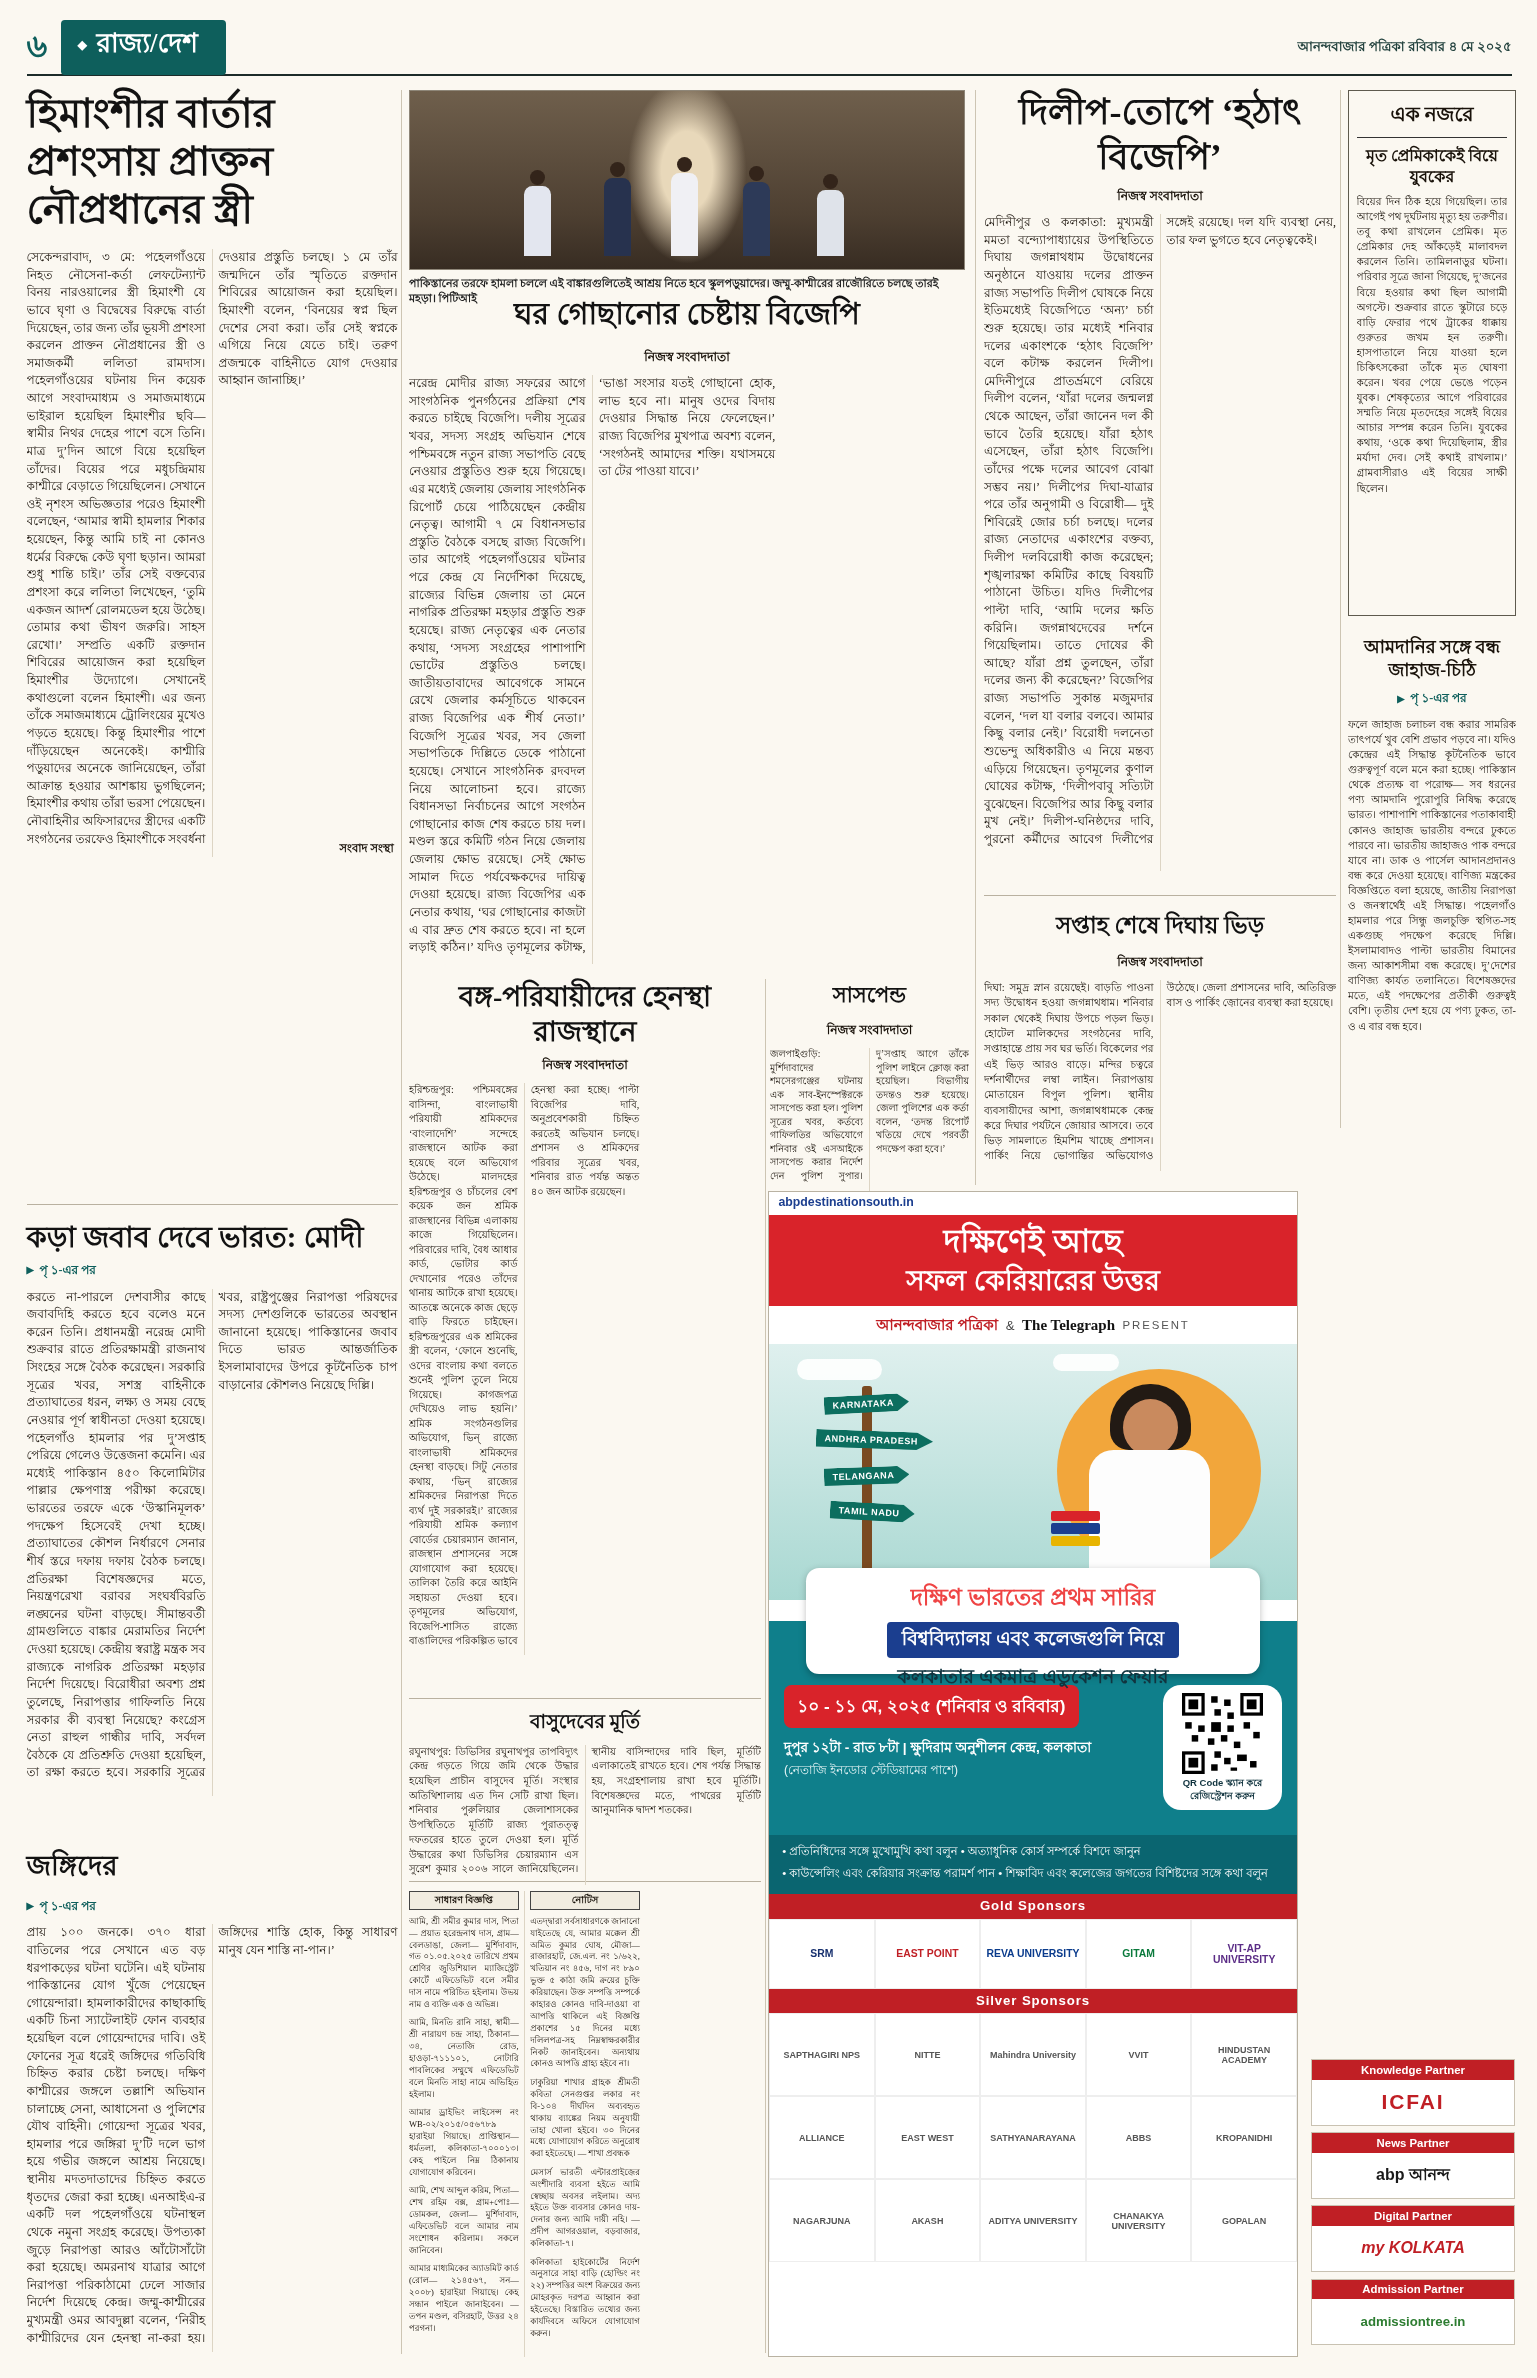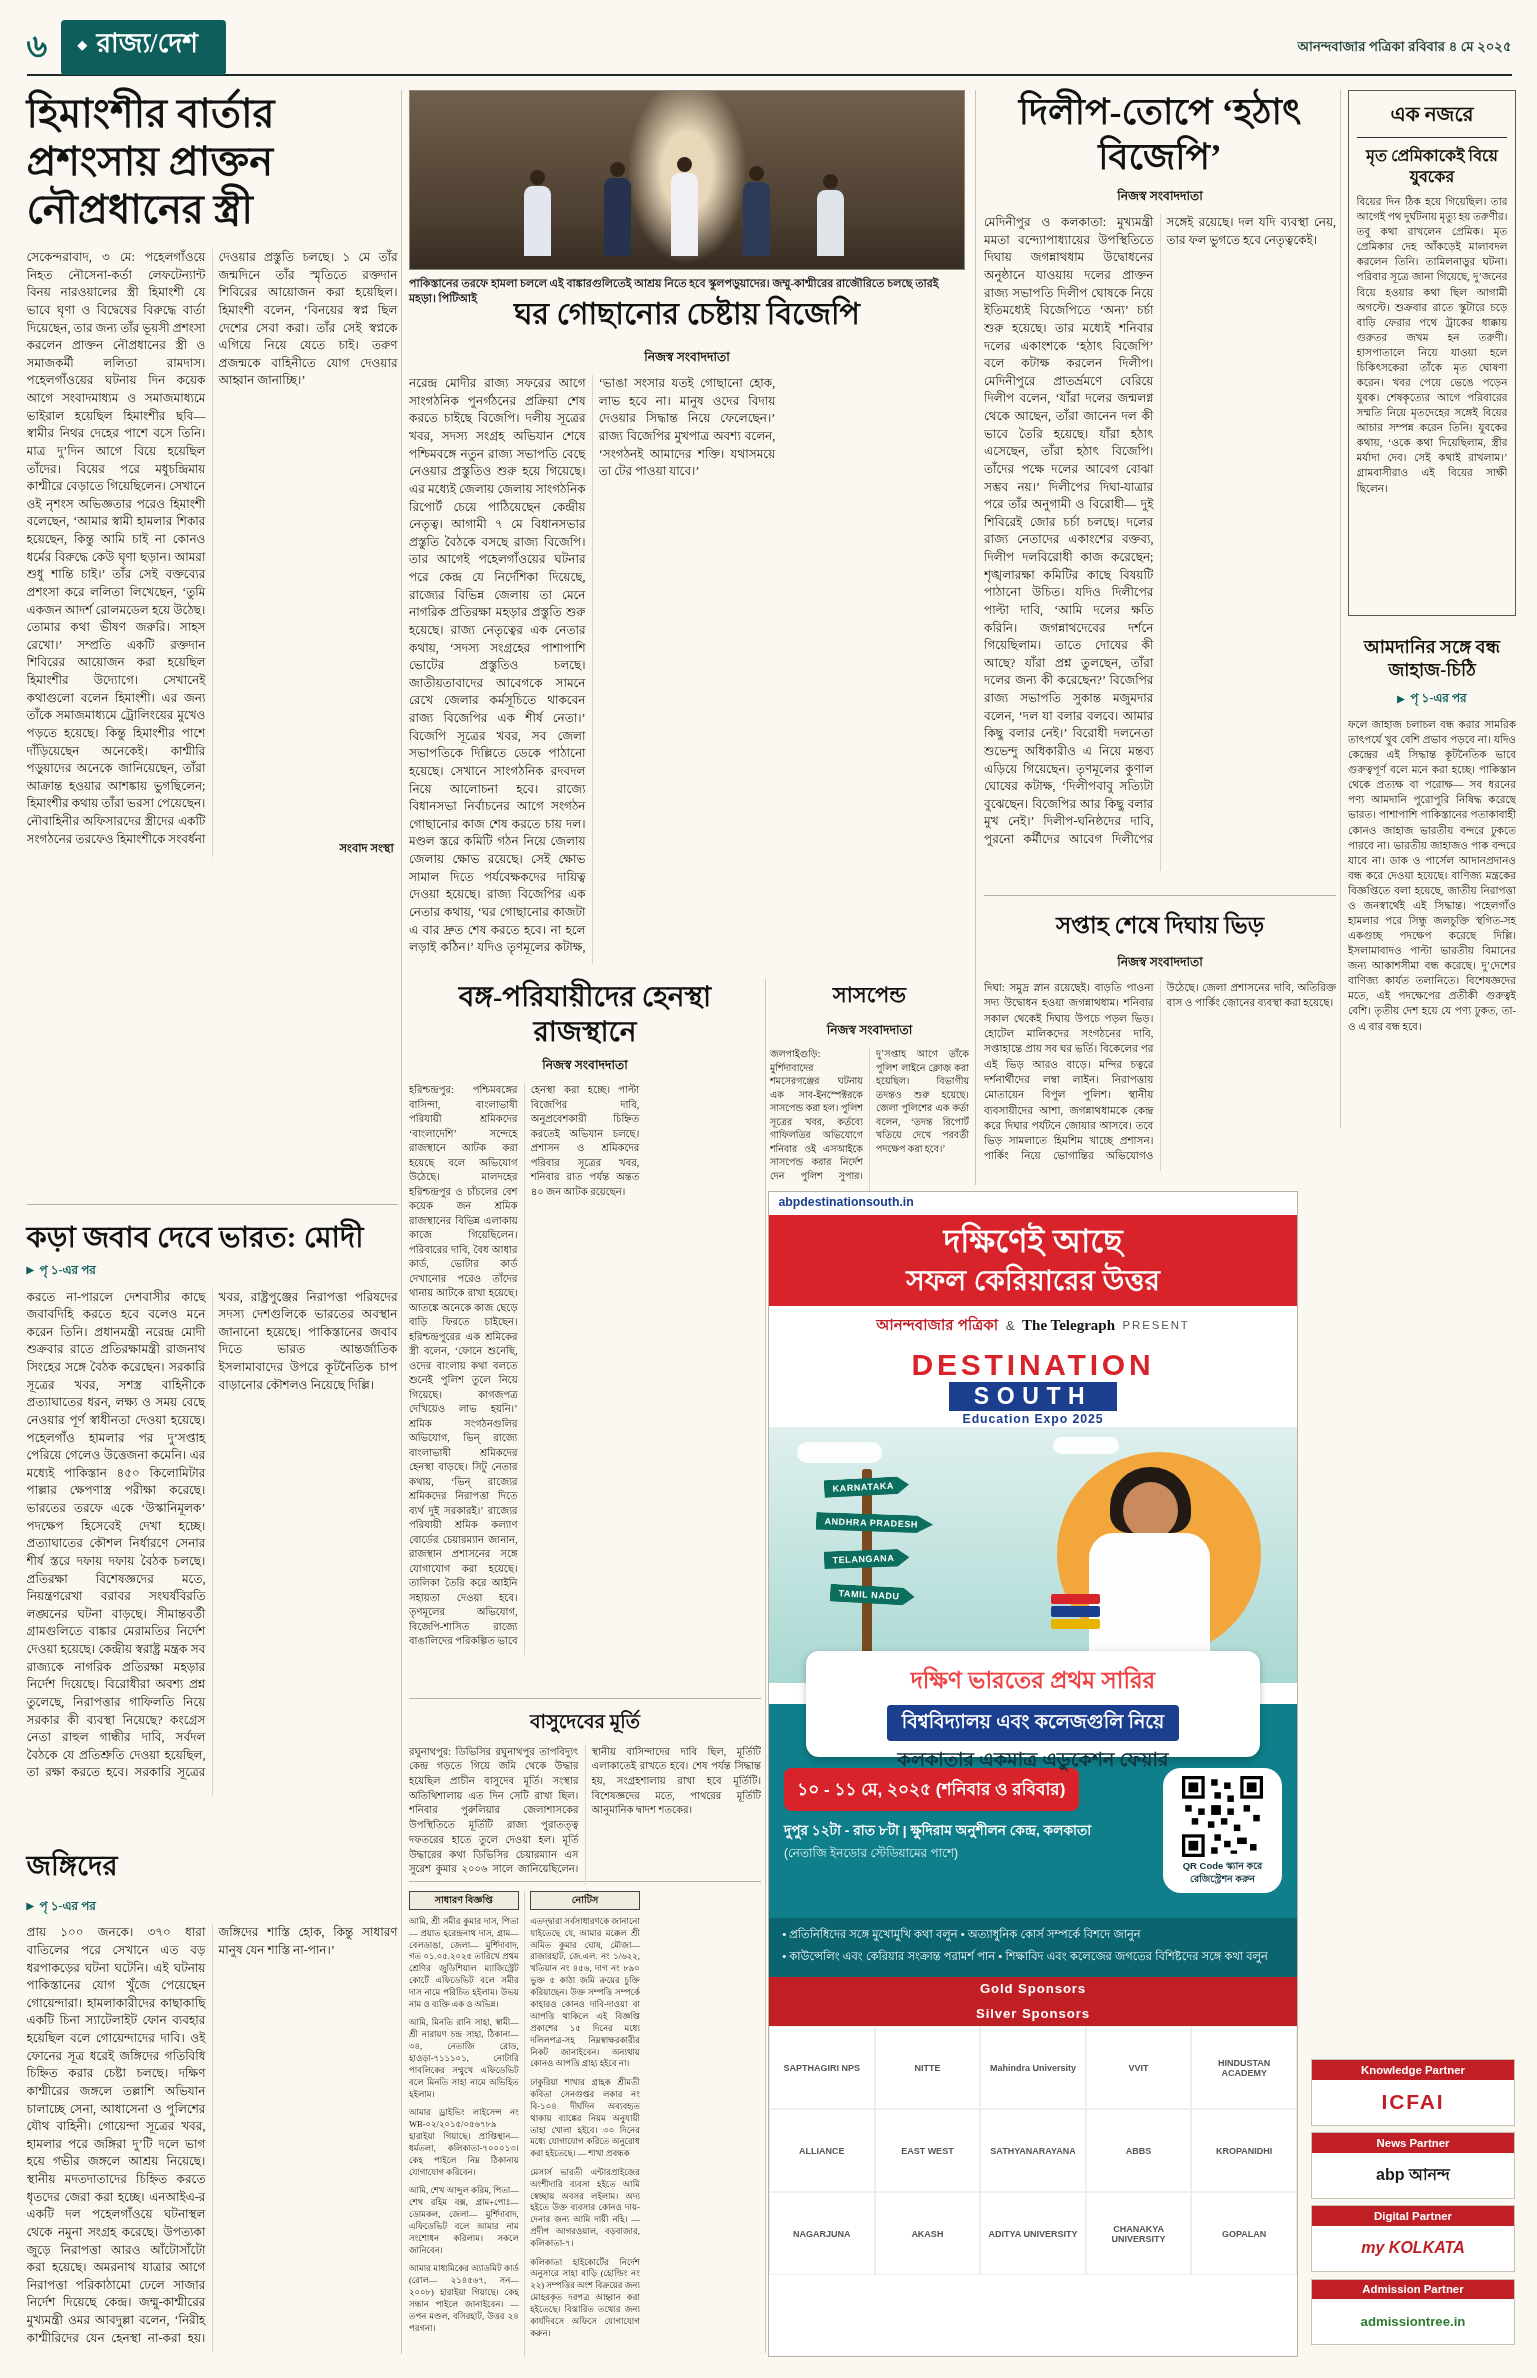--- a/index.html
+++ b/index.html
@@ -337,25 +337,20 @@
     <div class="ad-banner">
       <div class="l1">দক্ষিণেই আছে</div>
       <div class="l2">সফল কেরিয়ারের উত্তর</div>
     </div>
     <div class="ad-present">
       <span class="abp">আনন্দবাজার পত্রিকা</span>
       <span class="amp">&amp;</span>
       <span class="tt">The Telegraph</span>
       <span class="pres">Present</span>
     </div>
-    <div class="ad-logo">
-      <div class="dest">DESTINATION</div>
-      <div class="south">SOUTH</div>
-      <div class="expo">Education Expo 2025</div>
-    </div>
     <div class="ad-scene">
       <span class="cloud cl1"></span>
       <span class="cloud cl2"></span>
       <span class="pole"></span>
       <span class="sign sg1">KARNATAKA</span>
       <span class="sign sg2">ANDHRA PRADESH</span>
       <span class="sign sg3">TELANGANA</span>
       <span class="sign sg4">TAMIL NADU</span>
       <span class="sun-circle"></span>
       <span class="stu-hair"></span>
@@ -412,20 +407,27 @@
             <rect x="15" y="23" width="2" height="1" fill="#000"></rect>
         </svg>
         <div class="qr-cap">QR Code স্ক্যান করে রেজিস্ট্রেশন করুন</div>
       </div>
     </div>
     <div class="ad-bullets">
       <div>প্রতিনিধিদের সঙ্গে মুখোমুখি কথা বলুন • অত্যাধুনিক কোর্স সম্পর্কে বিশদে জানুন</div>
       <div>কাউন্সেলিং এবং কেরিয়ার সংক্রান্ত পরামর্শ পান • শিক্ষাবিদ এবং কলেজের জগতের বিশিষ্টদের সঙ্গে কথা বলুন</div>
     </div>
     <div class="sp-bar">Gold Sponsors</div>
+    <div class="sp-row">
+      <div class="cell">SRM</div>
+      <div class="cell">EAST POINT</div>
+      <div class="cell">REVA UNIVERSITY</div>
+      <div class="cell">GITAM</div>
+      <div class="cell">VIT-AP UNIVERSITY</div>
+    </div>
     <div class="sp-bar">Silver Sponsors</div>
     <div class="sp-grid">
       <div class="cell">SAPTHAGIRI NPS</div>
       <div class="cell">NITTE</div>
       <div class="cell">Mahindra University</div>
       <div class="cell">VVIT</div>
       <div class="cell">HINDUSTAN ACADEMY</div>
       <div class="cell">ALLIANCE</div>
       <div class="cell">EAST WEST</div>
       <div class="cell">SATHYANARAYANA</div>

